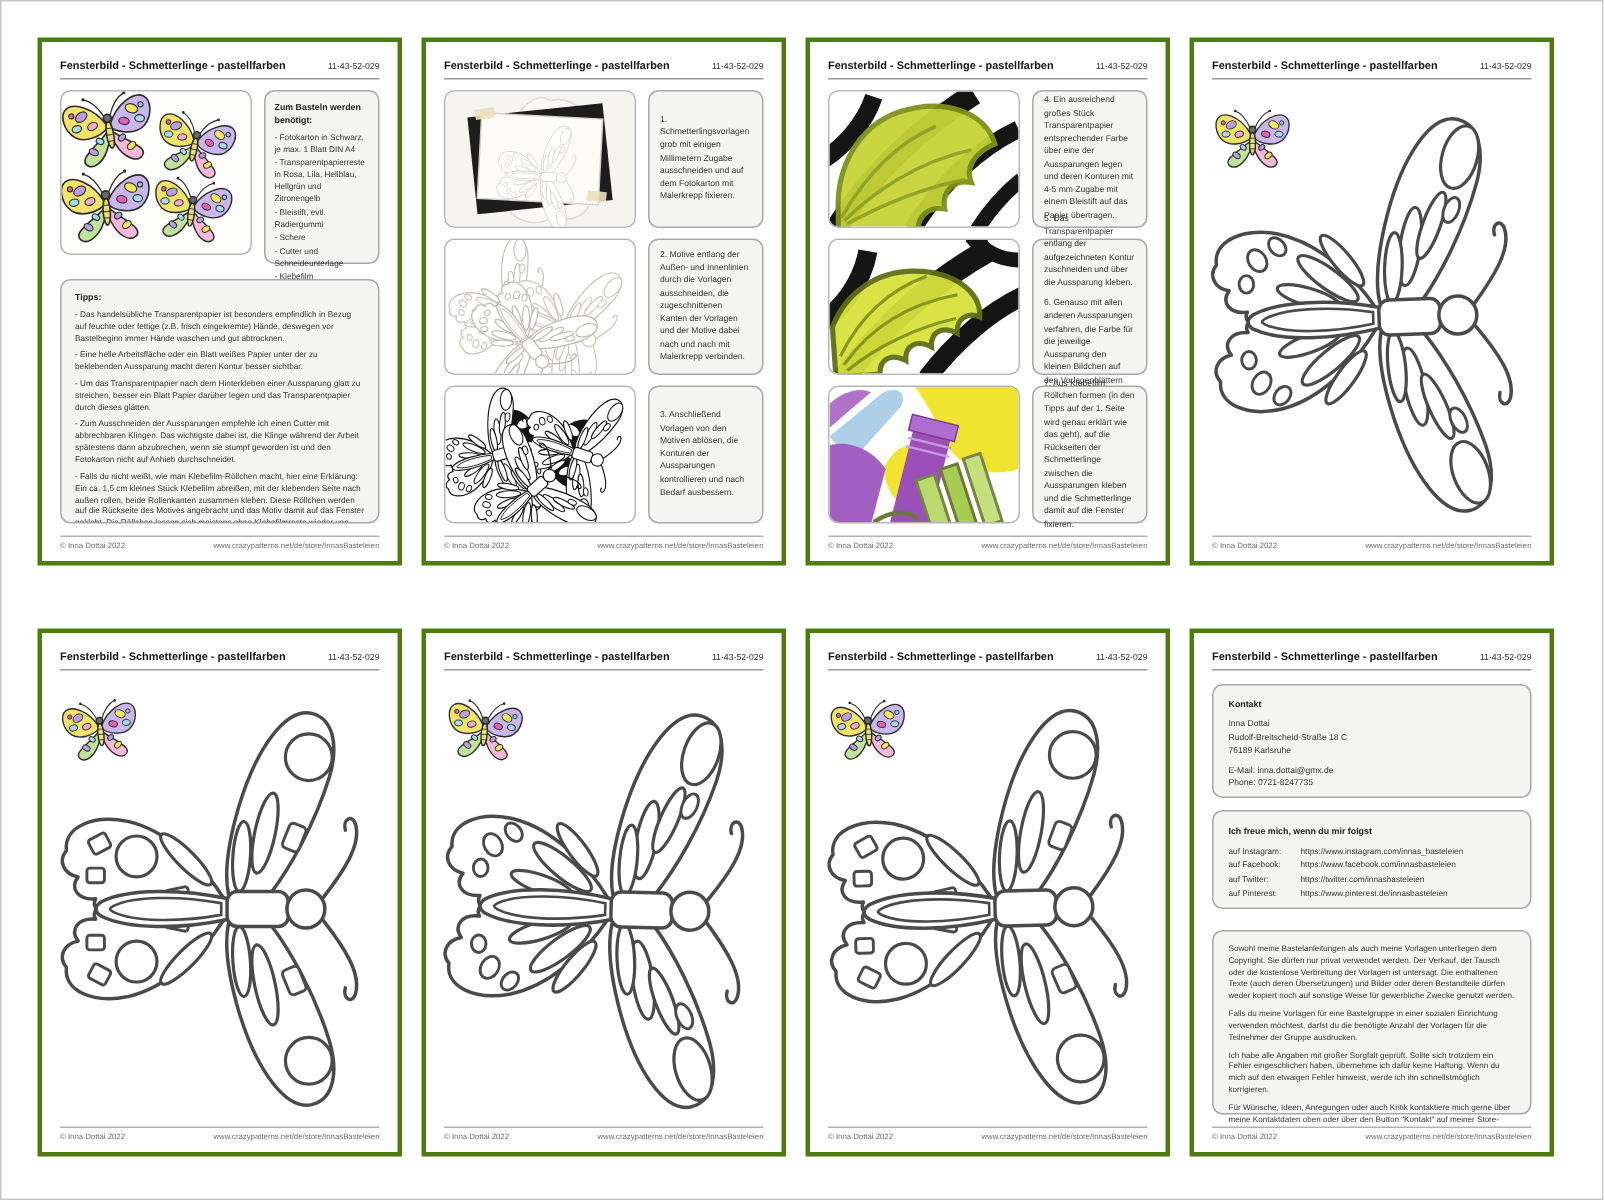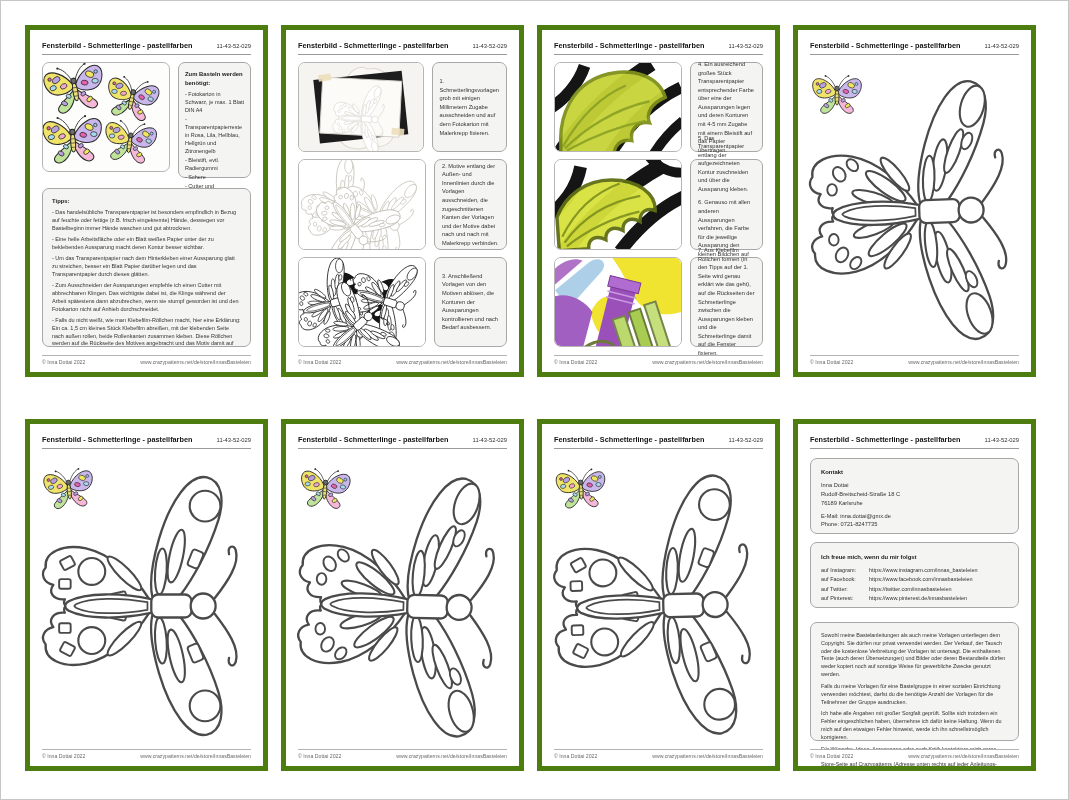--- a/index.html
+++ b/index.html
@@ -3,21 +3,21 @@
 <meta charset="utf-8">
 <style>
   html,body{margin:0;padding:0;}
   body{
     width:1069px;height:800px;position:relative;background:#fff;
     font-family:"Liberation Sans", sans-serif;color:#333;overflow:hidden;
   }
   .frame{position:absolute;inset:0;border:1px solid #c6c6c6;pointer-events:none;}
   .page{
     position:absolute;width:243px;height:352px;background:#fff;
-    border:5px solid #4d7c0f;overflow:hidden;box-sizing:border-box;
+    border:3px solid #4d7c0f;overflow:hidden;box-sizing:border-box;
   }
   
   .p1{left:25px;top:25px;} .p2{left:281px;top:25px;} .p3{left:537px;top:25px;} .p4{left:793px;top:25px;}
   .p5{left:25px;top:419px;} .p6{left:281px;top:419px;} .p7{left:537px;top:419px;} .p8{left:793px;top:419px;}
 
   .hd{position:absolute;left:12px;right:12px;top:11px;display:flex;justify-content:space-between;
       align-items:baseline;border-bottom:1px solid #9a9a9a;padding-bottom:4px;z-index:5;background:transparent;}
   .hd .t{font-size:7.3px;font-weight:bold;color:#141414;}
   .hd .c{font-size:5.8px;color:#2e2e2e;}
 

